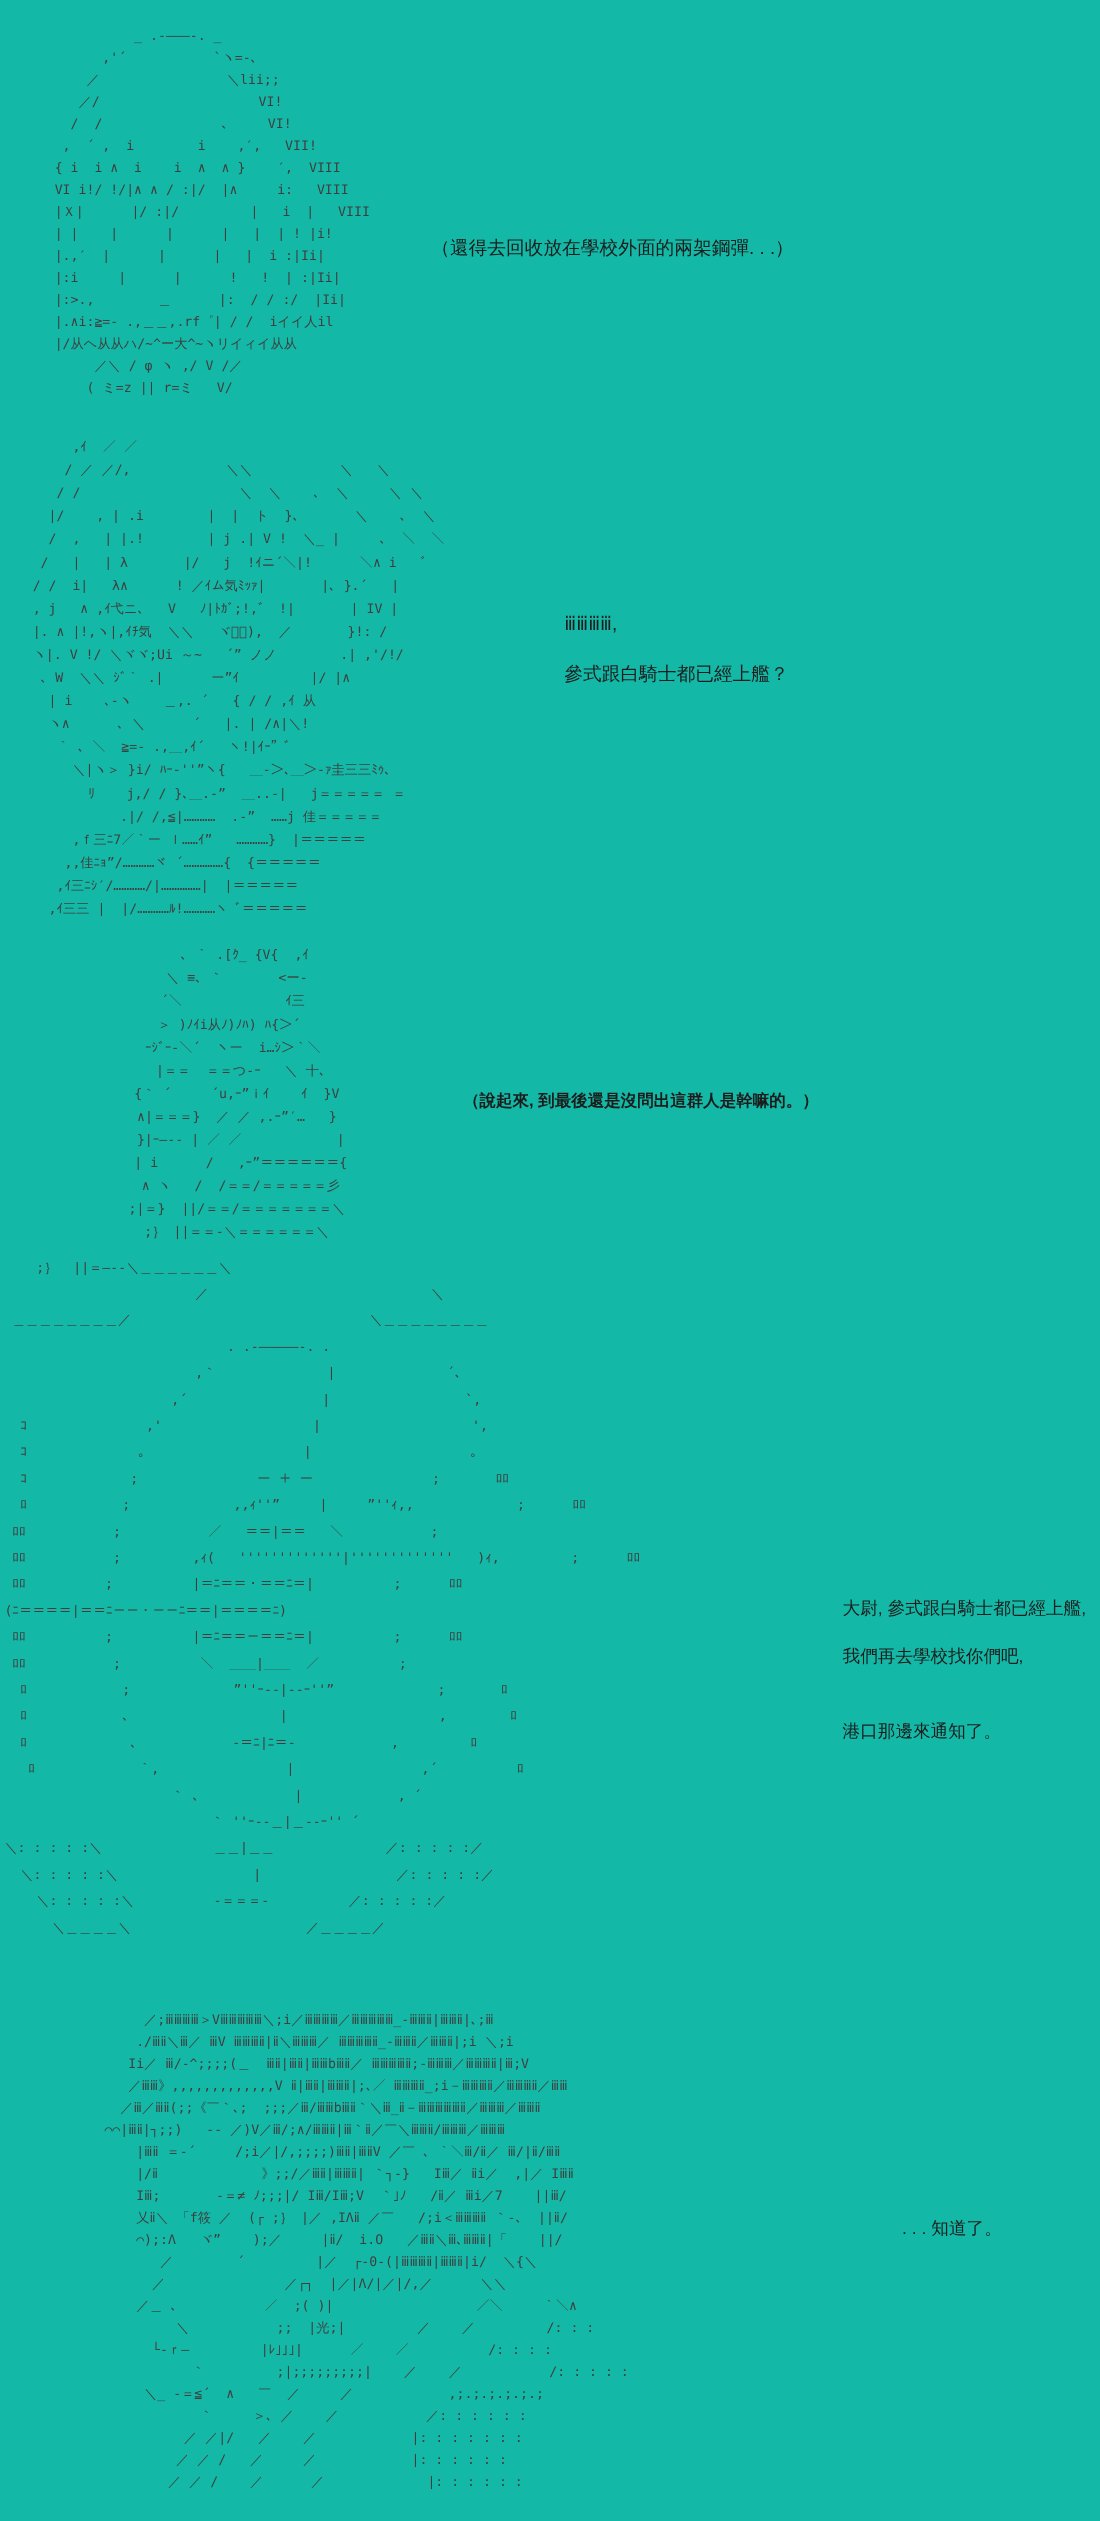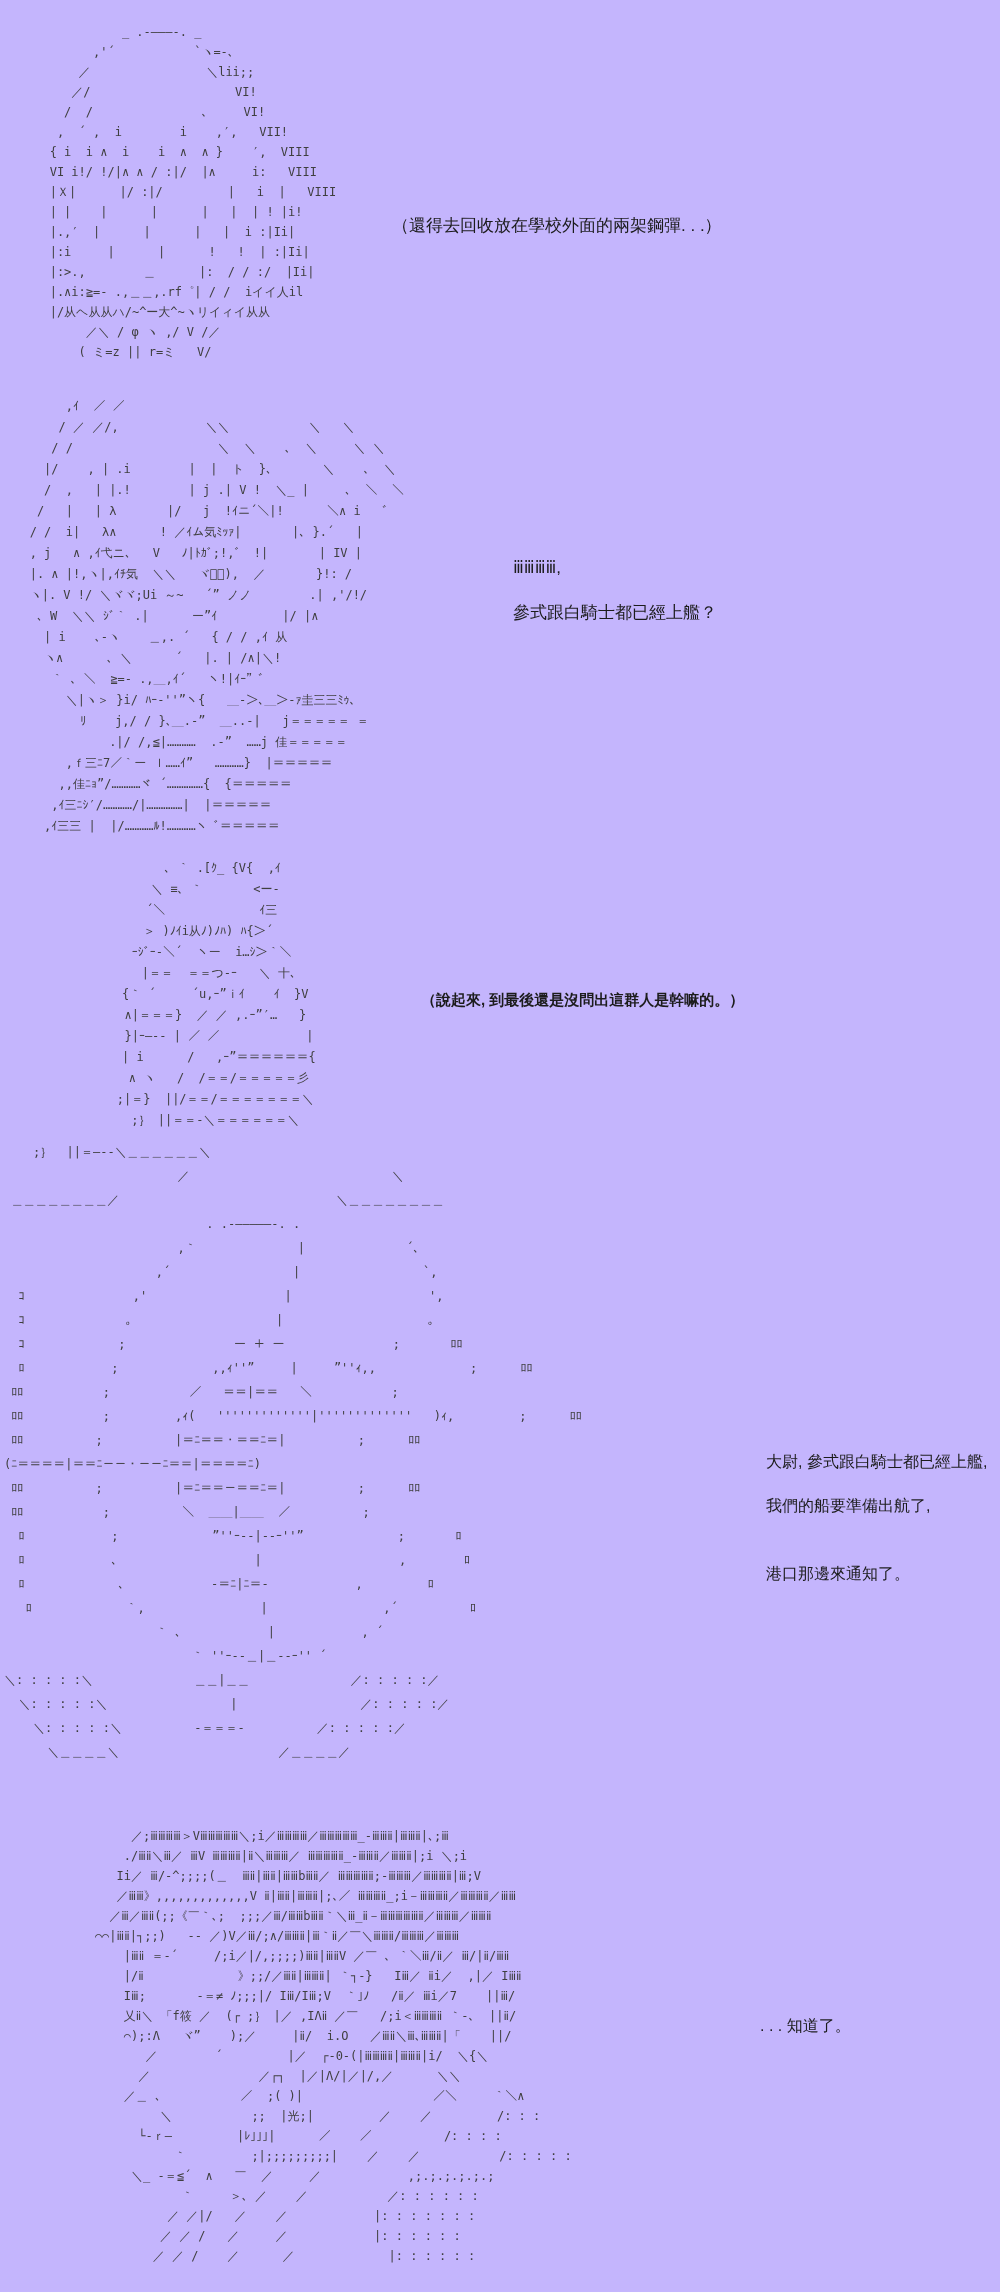--- a/index.html
+++ b/index.html
@@ -1,16 +1,16 @@
 <!DOCTYPE html>
 <html><head>
 <meta charset="utf-8">
 <style>
   html,body{margin:0;padding:0;background:#ffffff;}
-  .page{position:relative;width:1000px;height:2292px;background:#c4b5fd;overflow:hidden;
+  .page{position:relative;width:1000px;height:2292px;background:#14b8a6;overflow:hidden;
         font-family:"Liberation Sans",sans-serif;}
   pre.aa{position:absolute;margin:0;white-space:pre;color:#3f3f3f;
          font-family:"DejaVu Sans Mono",monospace;font-size:12px;letter-spacing:0;}
   .speech{position:absolute;color:#1c1c1c;font-family:"Liberation Sans",sans-serif;
           white-space:nowrap;}
   .s17{font-size:17px;margin-top:16px;} .s16{font-size:16px;} .s15{font-size:15px;font-weight:bold;}
 </style>
 </head>
 <body>
 
@@ -94,21 +94,21 @@
   ﾛ            ､                   |                   ,        ﾛ
   ﾛ             ､            -＝ﾆ|ﾆ＝-            ,         ﾛ
    ﾛ             ｀,                |                ,´          ﾛ
                      ｀ ､            |            , ´
                           ｀ ''ｰ--＿|＿--ｰ'' ´
 ＼: : : : :＼              ＿＿|＿＿              ／: : : : :／
   ＼: : : : :＼                 |                 ／: : : : :／
     ＼: : : : :＼          -＝＝＝-          ／: : : : :／
       ＼＿＿＿＿＼                      ／＿＿＿＿／</pre>
   <div class="speech s16" style="left:766px;top:1452px;">大尉, 參式跟白騎士都已經上艦,</div>
-  <div class="speech s16" style="left:766px;top:1496px;">我們的船要準備出航了,</div>
+  <div class="speech s16" style="left:766px;top:1496px;">我們再去學校找你們吧,</div>
   <div class="speech s16" style="left:766px;top:1540px;margin-top:24px;">港口那邊來通知了。</div>
 
   <pre class="aa" style="left:66px;top:1826px;line-height:20px;">         ／;ⅲⅲⅲⅲ＞Vⅲⅲⅲⅲⅲ＼;i／ⅲⅲⅲⅲ／ⅲⅲⅲⅲⅲ_-ⅲⅲⅱ|ⅲⅲⅱ|､;ⅲ
         ./ⅲⅱ＼ⅲ／ ⅲV ⅲⅲⅲⅱ|ⅱ＼ⅲⅲⅲ／ ⅲⅲⅲⅲⅱ_-ⅲⅲⅱ／ⅲⅲⅱ|;i ＼;i
        Ii／ ⅲ/-^;;;;(＿  ⅲⅱ|ⅲⅱ|ⅲⅲbⅲⅱ／ ⅲⅲⅲⅲⅱ;-ⅲⅲⅲ／ⅲⅲⅲⅱ|ⅲ;V
        ／ⅲⅲ》,,,,,,,,,,,,,V ⅱ|ⅲⅱ|ⅲⅲⅱ|;､／ ⅲⅲⅲⅱ_;i－ⅲⅲⅲⅱ／ⅲⅲⅲⅱ／ⅲⅲ
       ／ⅲ／ⅲⅱ(;;《￣｀､;  ;;;／ⅲ/ⅲⅲbⅲⅱ｀＼ⅲ_ⅱ－ⅲⅲⅲⅲⅲⅱ／ⅲⅲⅲ／ⅲⅲⅱ
     ⌒⌒|ⅲⅱ|┐;;)   -- ／)V／ⅲ/;∧/ⅲⅲⅱ|ⅲ｀ⅱ／￣＼ⅲⅲⅱ/ⅲⅲⅲ／ⅲⅲⅲ
         |ⅲⅱ ＝-´     /;i／|/,;;;;)ⅲⅱ|ⅲⅱV ／￣ ､ ｀＼ⅲ/ⅱ／ ⅲ/|ⅱ/ⅲⅱ
         |/ⅱ             》;;/／ⅲⅱ|ⅲⅲⅱ| ｀┐-}   Iⅲ／ ⅱi／  ,|／ Iⅲⅱ
@@ -119,15 +119,15 @@
           ／               ／┌┐  |／|Λ/|／|/,／      ＼＼
         ／＿ ､           ／  ;( )|                  ／＼     ｀＼∧
              ＼           ;;  |光;|         ／    ／         /: : :
           └-ｒ―         |ﾚ｣｣｣|      ／    ／          /: : : :
                ｀         ;|;;;;;;;;;|    ／    ／           /: : : : :
          ＼_ -＝≦´  ∧   ￣  ／     ／            ,;.;.;.;.;.;
                 ｀     ＞､ ／    ／           ／: : : : : :
               ／ ／|/   ／    ／            |: : : : : : :
              ／ ／ /   ／     ／            |: : : : : :
             ／ ／ /    ／      ／             |: : : : : :</pre>
-  <div class="speech s16" style="left:760px;top:2016px;">. . . 知道了。</div>
+  <div class="speech s16" style="left:820px;top:2016px;">. . . 知道了。</div>
 
 </div>
 
 </body></html>

